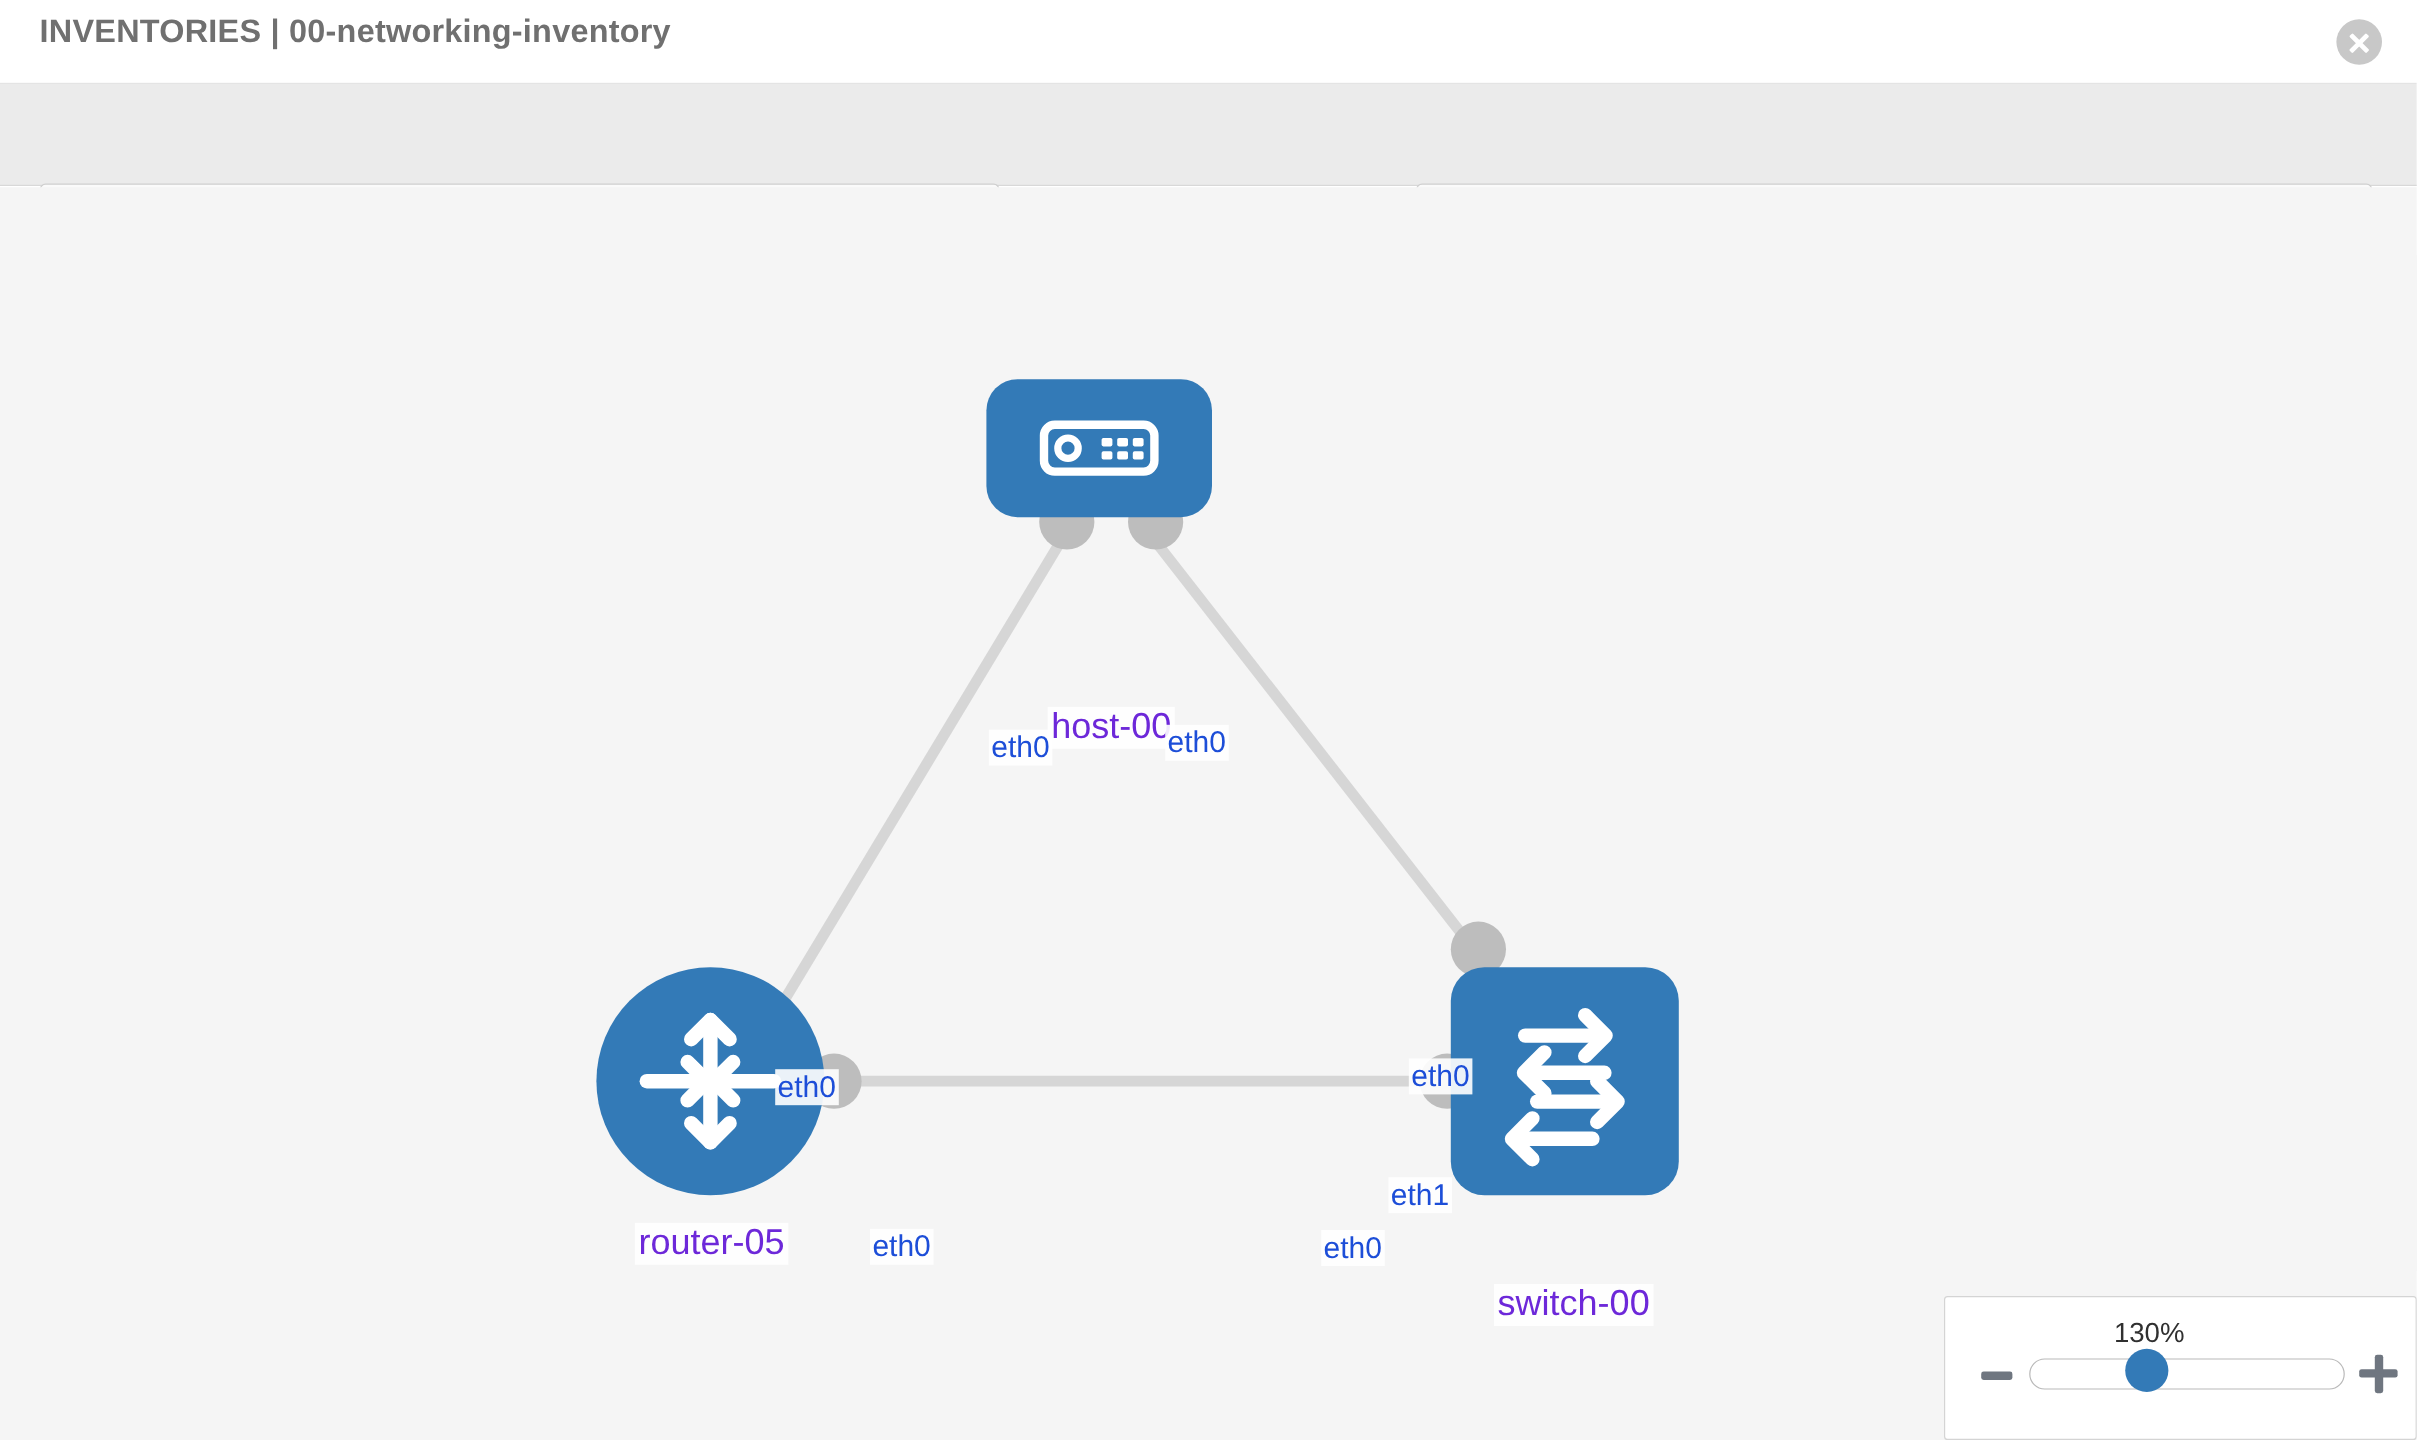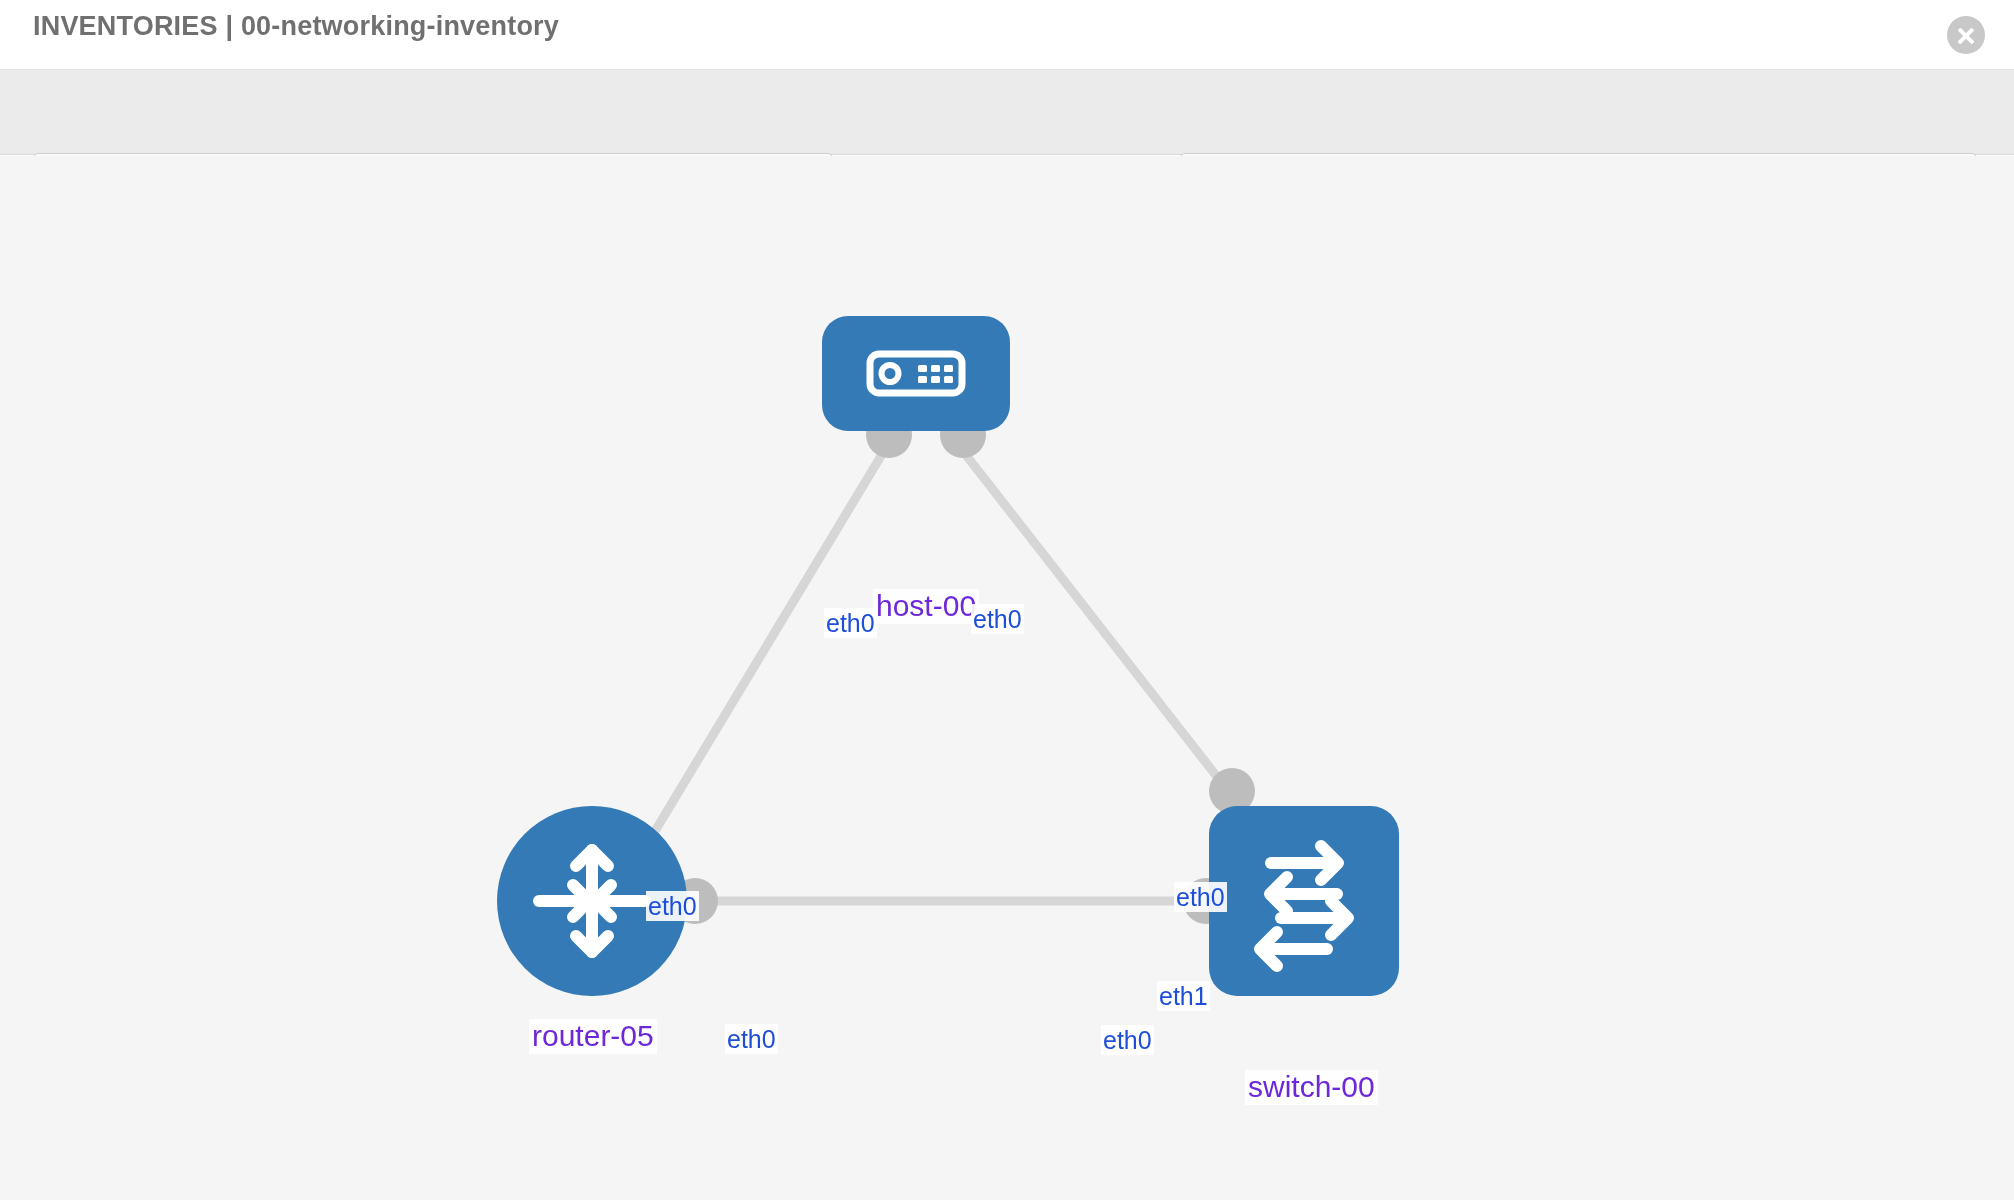--- a/index.html
+++ b/index.html
@@ -347,14 +347,21 @@
     <div class="edge-label" id="elbl-host-left">eth0</div>
     <div class="edge-label" id="elbl-host-right">eth0</div>
     <div class="edge-label" id="elbl-router-up">eth0</div>
     <div class="edge-label" id="elbl-switch-up">eth0</div>
     <div class="edge-label" id="elbl-router-e0">eth0</div>
     <div class="edge-label" id="elbl-switch-e0b">eth0</div>
     <div class="edge-label" id="elbl-switch-e1">eth1</div>
 
   </div>
 
+  <div class="zoom-panel">
+    <div class="zoom-level">130%</div>
+    <div class="zoom-minus"></div>
+    <div class="zoom-track"></div>
+    <div class="zoom-thumb"></div>
+    <div class="zoom-plus"></div>
+  </div>
 
 </div>
 
 </body></html>

